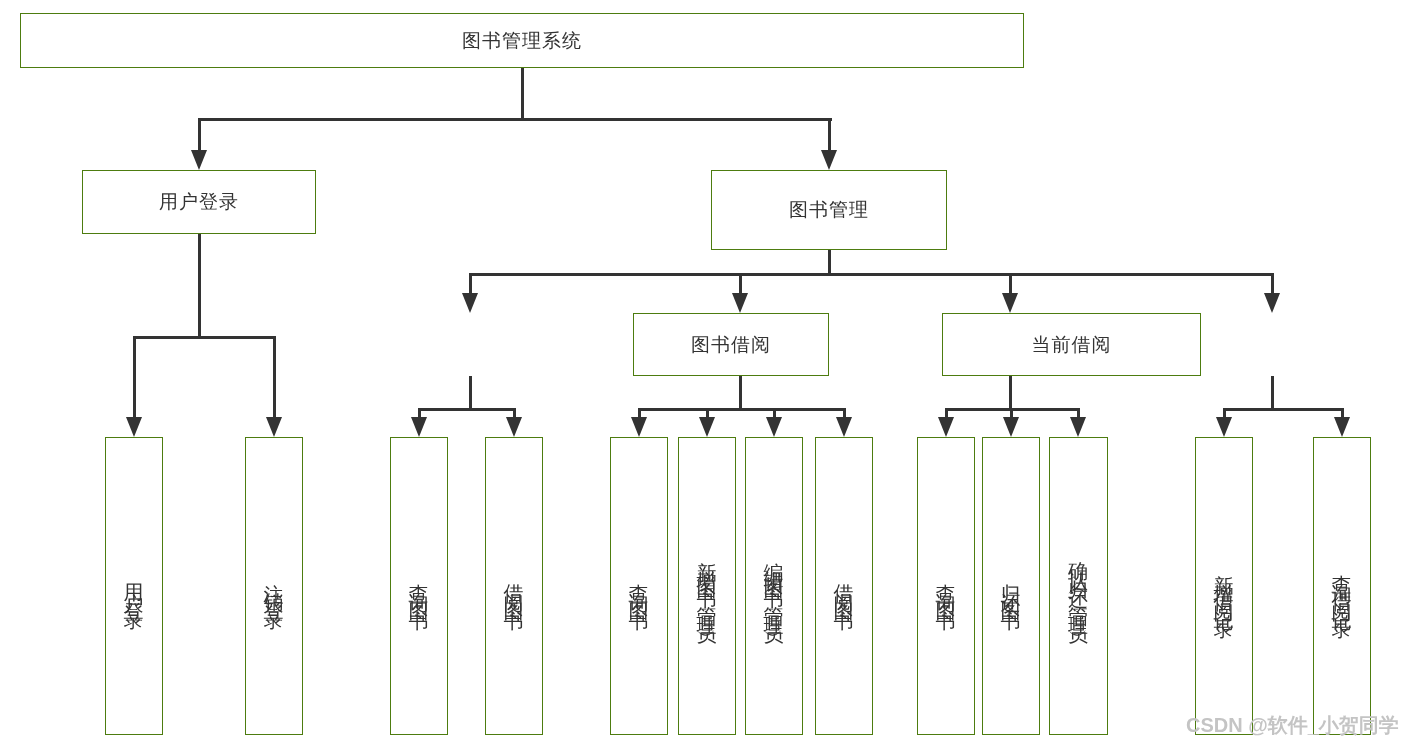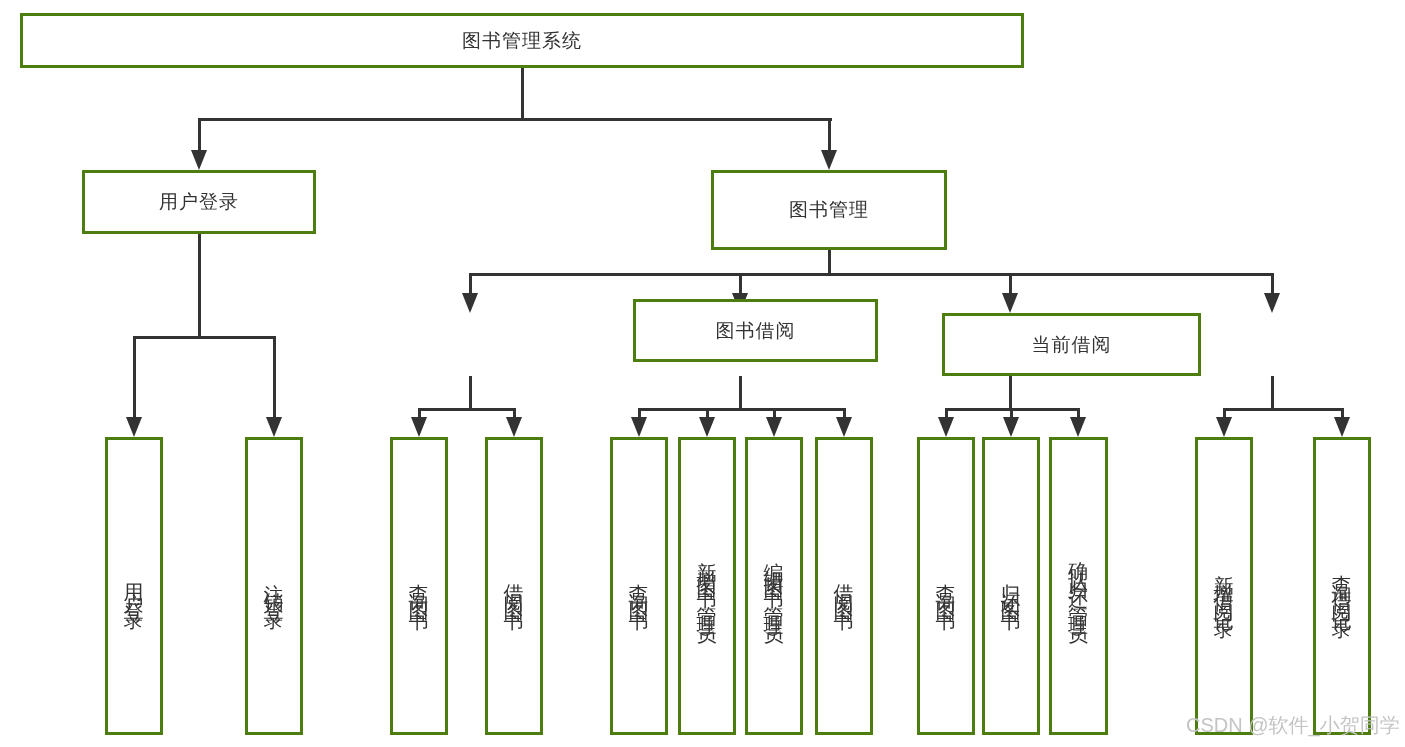--- a/index.html
+++ b/index.html
@@ -8,21 +8,21 @@
     width: 1405px;
     height: 747px;
     background: #ffffff;
     font-family: "Liberation Sans", sans-serif;
     color: #333333;
     overflow: hidden;
   }
   .box {
     position: absolute;
     box-sizing: border-box;
-    border: 3px solid #4d7c0f;
+    border: 1px solid #4d7c0f;
     background: #ffffff;
     display: flex;
     align-items: center;
     justify-content: center;
     z-index: 2;
   }
   .hbox { font-size: 19px; letter-spacing: 1px; }
   .vbox span {
     writing-mode: vertical-rl;
     text-orientation: mixed;
@@ -41,20 +41,21 @@
     z-index: 1;
   }
   .watermark {
     position: absolute;
     left: 1186px;
     top: 712px;
     font-size: 20px;
     color: #c4c4c4;
     white-space: nowrap;
     z-index: 5;
+    font-weight: bold;
   }
 </style>
 </head>
 <body>
 
 <div class="canvas">
 
   <div class="box hbox" style="left:20px;top:13px;width:1004px;height:55px">
     <span>图书管理系统</span>
   </div>
@@ -84,21 +85,21 @@
   <div class="hl" style="left:468.5px;top:273px;width:805px"></div>
   <div class="vl" style="left:468.5px;top:273px;height:22px"></div>
   <div class="arr" style="left:462px;top:293px"></div>
   <div class="vl" style="left:738.5px;top:273px;height:22px"></div>
   <div class="arr" style="left:732px;top:293px"></div>
   <div class="vl" style="left:1008.5px;top:273px;height:22px"></div>
   <div class="arr" style="left:1002px;top:293px"></div>
   <div class="vl" style="left:1270.5px;top:273px;height:22px"></div>
   <div class="arr" style="left:1264px;top:293px"></div>
 
-  <div class="box hbox" style="left:633px;top:299px;width:245px;height:63px">
+  <div class="box hbox" style="left:633px;top:313px;width:196px;height:63px">
     <span>图书借阅</span>
   </div>
   <div class="box hbox" style="left:942px;top:313px;width:259px;height:63px">
     <span>当前借阅</span>
   </div>
 
   <div class="vl" style="left:468.5px;top:376px;height:32px"></div>
   <div class="hl" style="left:417.5px;top:408px;width:98px"></div>
   <div class="vl" style="left:417.5px;top:408px;height:11px"></div>
   <div class="arr" style="left:411px;top:417px"></div>

